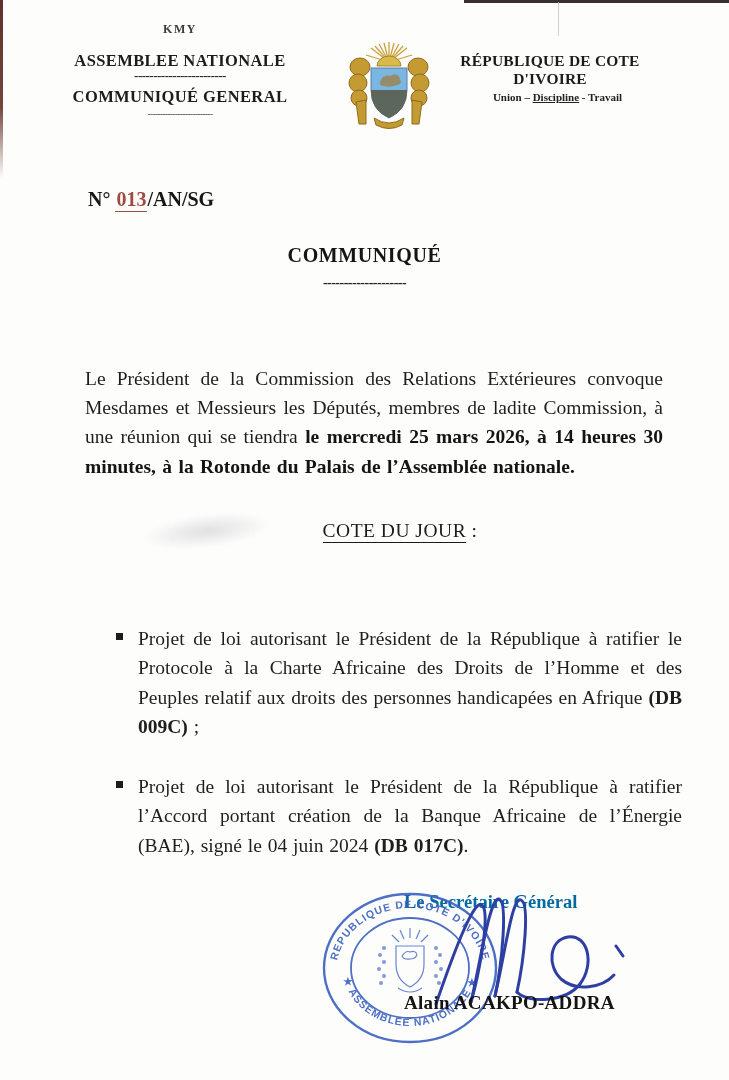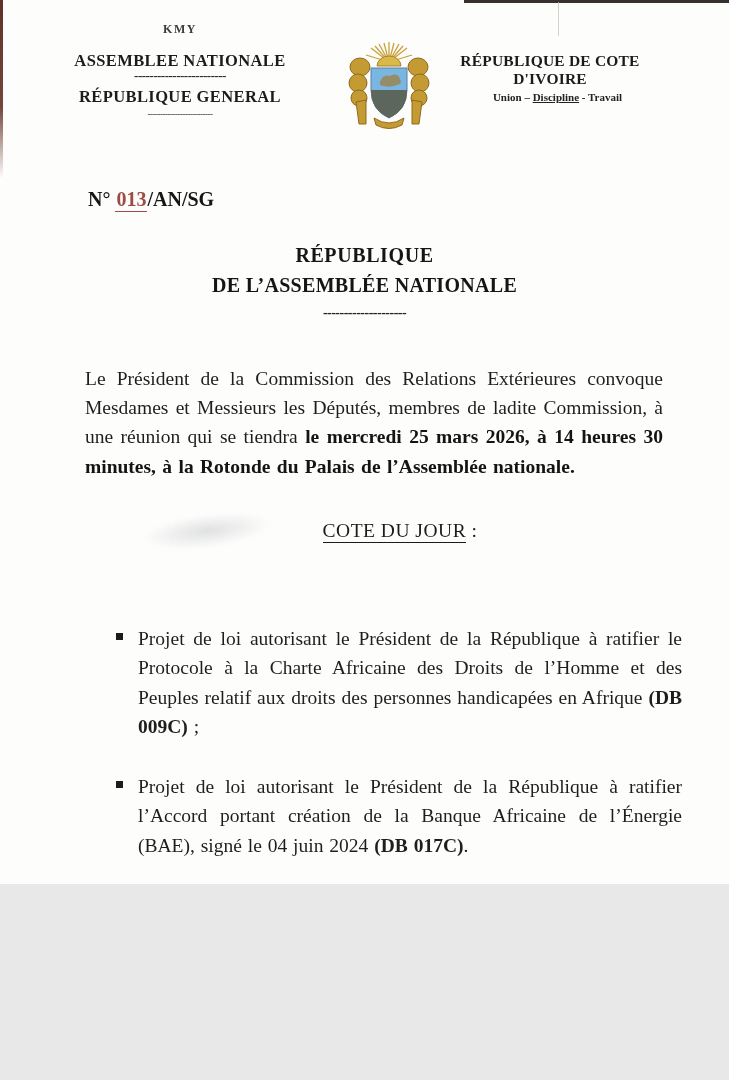--- a/index.html
+++ b/index.html
@@ -1,18 +1,18 @@
 <!DOCTYPE html>
 <html><head>
 <meta charset="utf-8">
 <style>
   html,body{margin:0;padding:0;background:#e8e8e8;}
   .page{
     position:relative;
-    width:729px;height:884px;
+    width:729px;height:1080px;
     margin:0 auto;
     background:#fdfdfc;
     overflow:hidden;
     font-family:"Liberation Serif", serif;
     color:#1f1f1f;
   }
   
   .edge-left{position:absolute;left:0;top:0;width:3px;height:178px;
     background:linear-gradient(180deg,#5f332c 0%,#74453c 60%,rgba(116,69,60,0) 100%);}
   .edge-top{position:absolute;top:0;left:464px;right:0;height:3px;background:#38302c;}
@@ -71,21 +71,21 @@
 
   <div class="edge-left"></div>
   <div class="edge-top"></div>
   <div class="edge-vline"></div>
   <div class="smudge"></div>
 
   <div class="hdr-left">
     <div class="kmy">KMY</div>
     <div class="org org1">ASSEMBLEE NATIONALE</div>
     <div class="dash-row">------------------------</div>
-    <div class="org org2">RÉPUBLIQUE GENERAL</div>
+    <div class="org org2">COMMUNIQUÉ GENERAL</div>
     <div class="dash-row small">--------------------------</div>
   </div>
 
   <div class="coa">
     <svg width="112" height="102" viewBox="0 0 112 102" xmlns="http://www.w3.org/2000/svg">
 
       <g stroke="#c9a13a" stroke-width="1.3">
         <line x1="56" y1="26" x2="56" y2="6"></line>
         <line x1="56" y1="26" x2="46" y2="8"></line>
         <line x1="56" y1="26" x2="66" y2="8"></line>
@@ -131,22 +131,21 @@
       <span>- Travail</span>
     </div>
   </div>
 
 
   <div class="refline">
     <span>N° </span><span class="refnum">013</span><span>/AN/SG</span>
   </div>
 
   <div class="titleblock">
-    <div class="title1">RÉPUBLIQUE</div>
-    <div class="title2">DE L’ASSEMBLÉE NATIONALE</div>
+    <div class="title1">COMMUNIQUÉ</div>
     <div class="title-dash">--------------------</div>
   </div>
 
   <div class="bodypara">
     <span>Le Président de la Commission des Relations Extérieures convoque Mesdames et Messieurs les Députés, membres de ladite Commission, à une réunion qui se tiendra </span><b>le mercredi 25 mars 2026, à 14 heures 30 minutes, à la Rotonde du Palais de l’Assemblée nationale.</b>
   </div>
 
   <div class="ordre">
     <span class="underlined">COTE DU JOUR</span><span> :</span>
   </div>

